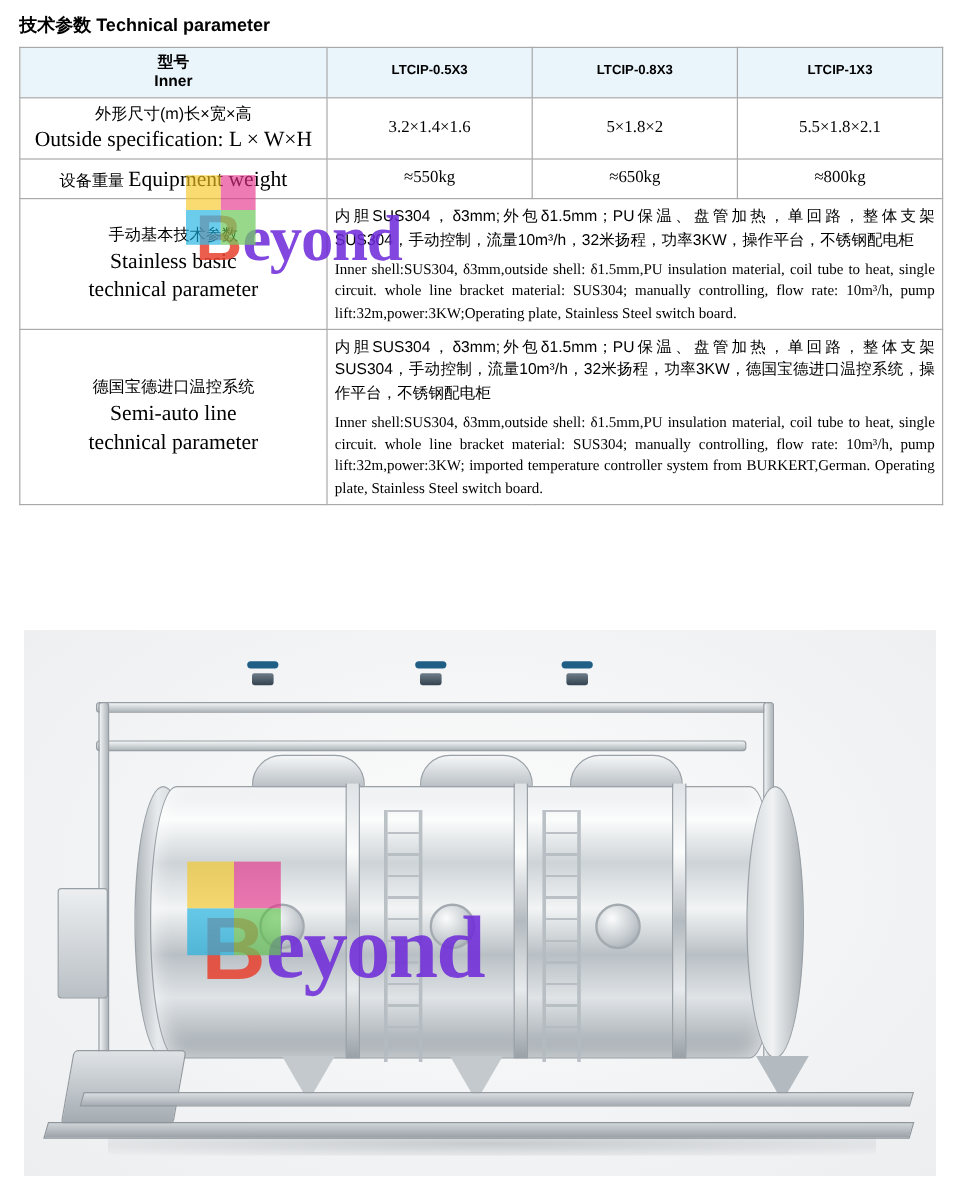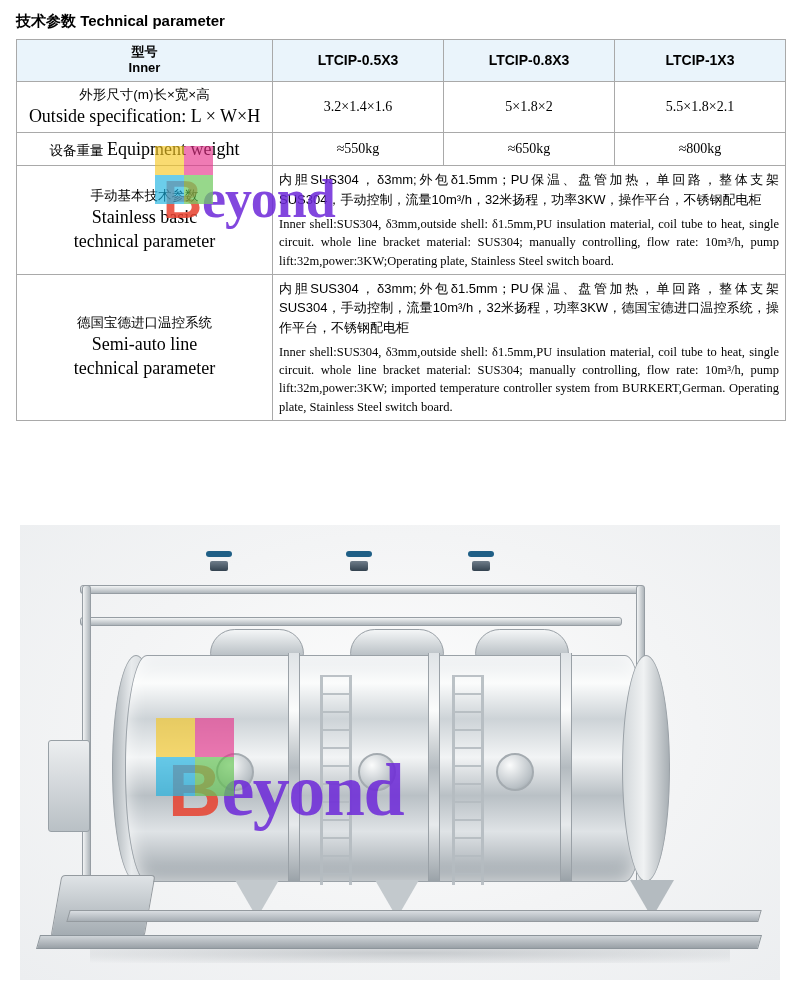--- a/index.html
+++ b/index.html
@@ -36,21 +36,21 @@
   table.spec td, table.spec th {
     border: 1px solid #a9a9a9;
     vertical-align: middle;
     padding: 4px 6px;
   }
   .hdr-row td {
     background: #eaf4fb;
     text-align: center;
     font-family: "Liberation Sans", sans-serif;
     font-weight: bold;
-    font-size: 14px;
+    font-size: 11px;
     line-height: 1.25;
     padding-top: 7px;
     padding-bottom: 7px;
   }
   .hdr-row td.model-cell {
     font-size: 13px;
   }
   .hdr-row td.model-en {
     font-weight: bold;
   }

